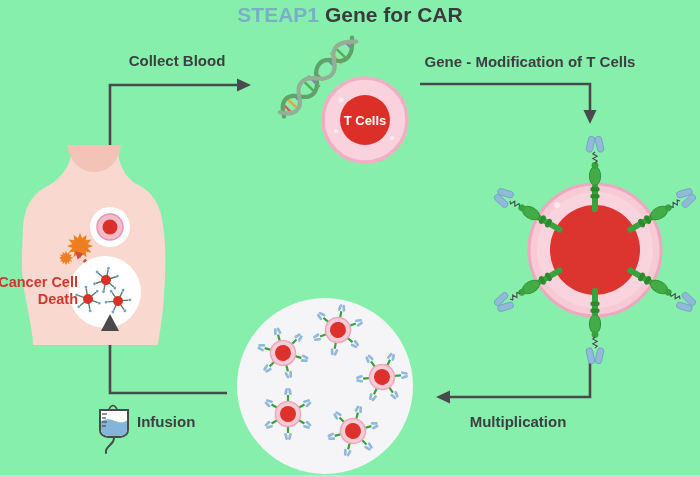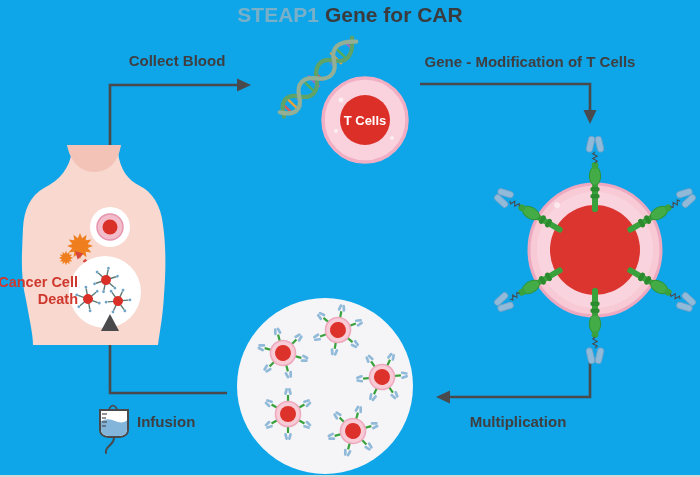--- a/index.html
+++ b/index.html
@@ -1,17 +1,17 @@
 <!DOCTYPE html>
 <html><head>
 <meta charset="utf-8">
 <style>
   html,body{margin:0;padding:0;background:#ffffff;}
   body{width:700px;height:477px;font-family:"Liberation Sans",sans-serif;overflow:hidden;}
-  .canvas{position:relative;width:700px;height:477px;background:#0ea5e9;border-bottom:2px solid #d8d8d8;box-sizing:border-box;}
+  .canvas{position:relative;width:700px;height:477px;background:#86efac;border-bottom:2px solid #d8d8d8;box-sizing:border-box;}
   svg{display:block;}
   text{font-family:"Liberation Sans",sans-serif;}
   .step-label{font-size:15px;font-weight:bold;fill:#3f3f41;}
   .title-text{font-size:21px;font-weight:bold;}
   .cancer-label{font-size:14.5px;font-weight:bold;fill:#cf382d;}
   .tcell-label{font-size:13px;font-weight:bold;fill:#ffffff;}
 </style>
 </head>
 <body>
 

